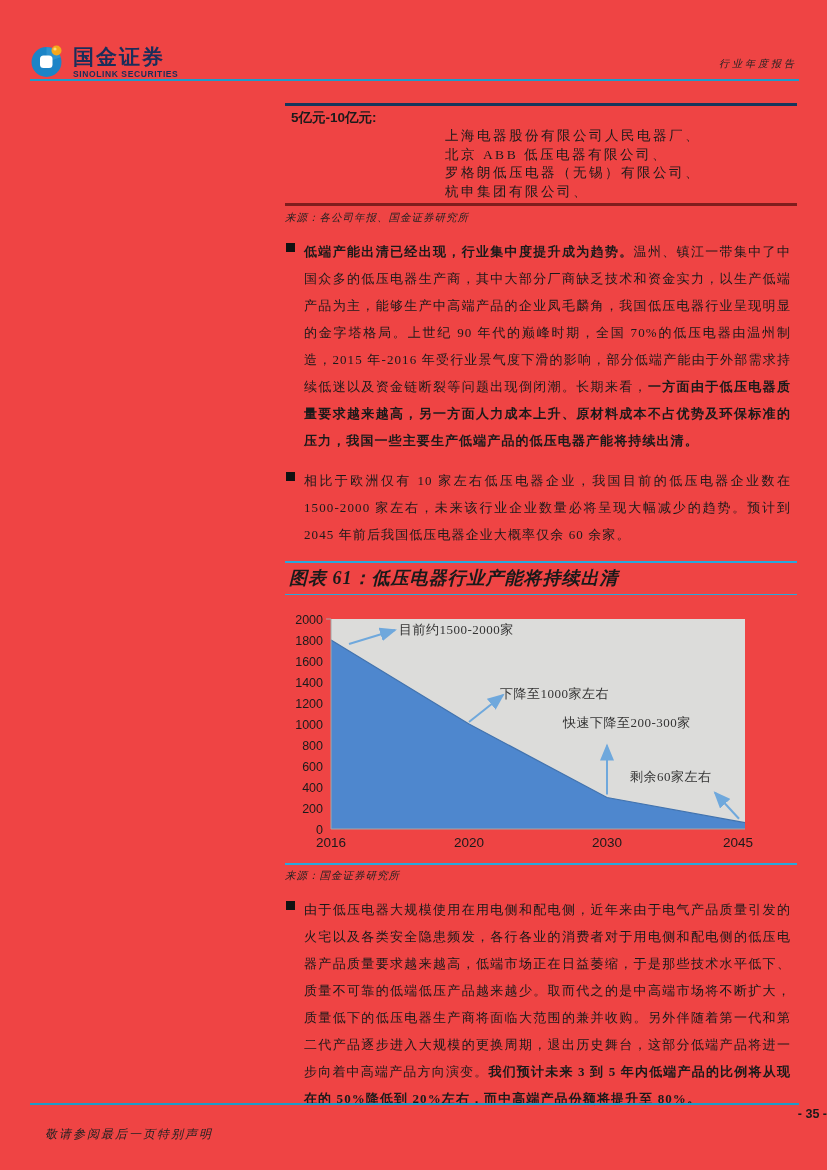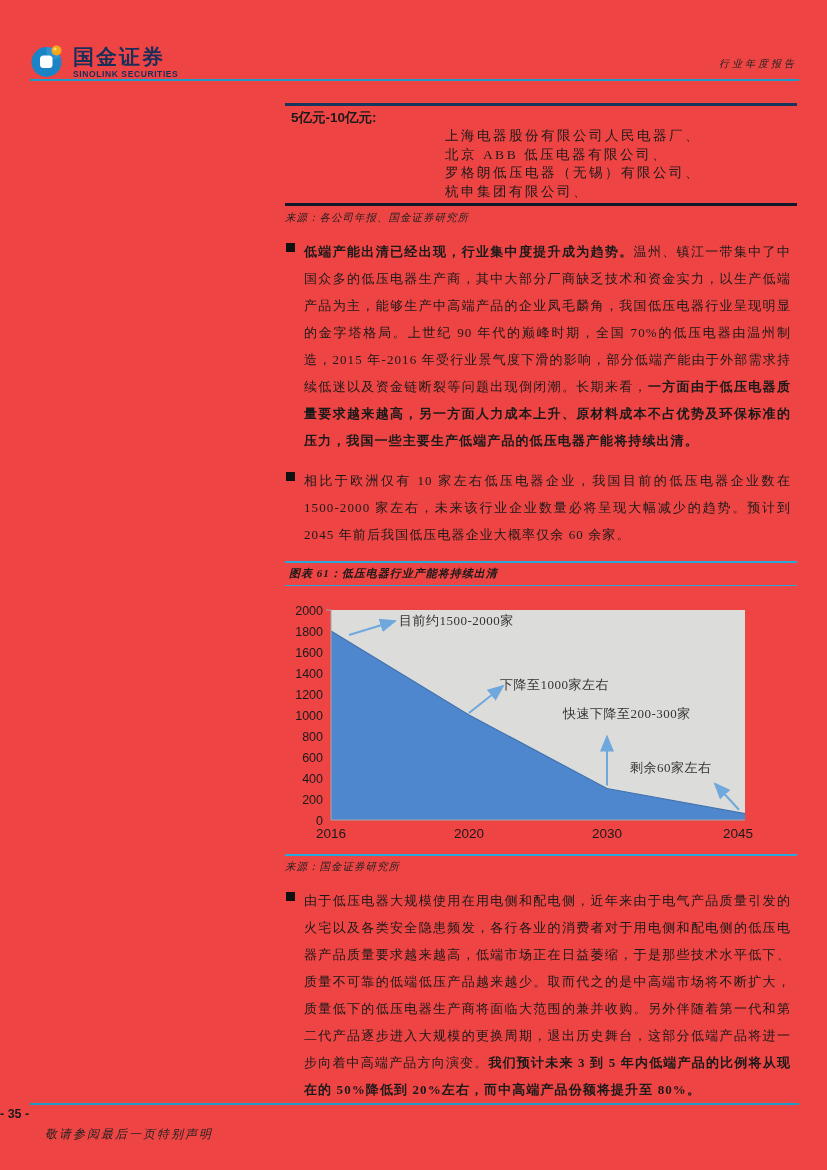--- a/index.html
+++ b/index.html
@@ -14,51 +14,51 @@
   .logo-cn{font-family:"Liberation Sans","DejaVu Sans",sans-serif;font-weight:bold;
     font-size:21px;color:#1A2E5A;letter-spacing:2px;}
   .logo-en{font-family:"Liberation Sans","DejaVu Sans",sans-serif;font-weight:bold;
     font-size:8.5px;color:#1A2E5A;letter-spacing:.6px;margin-top:3px;}
   .report-type{position:absolute;right:30px;top:57px;font-style:italic;font-size:10px;
     letter-spacing:3px;color:#222;}
   .header-line{position:absolute;left:30px;right:28px;top:79px;height:2px;background:#1E9BC9;}
   
   .content{position:absolute;left:285px;top:103px;width:512px;}
   
-  .cap-table{border-top:3px solid #16365C;border-bottom:3px solid #0f172a;}
+  .cap-table{border-top:3px solid #16365C;border-bottom:3px solid #7f1d1d;}
   .cap-row{padding:2px 0 2px;}
   .cap-row.second{border-top:1.5px solid #16365C;}
   .range-label{font-family:"Liberation Sans","DejaVu Sans",sans-serif;font-weight:bold;
     font-size:13.5px;line-height:19px;padding-left:6px;}
   .companies{margin-left:160px;font-size:13.5px;line-height:18.5px;letter-spacing:2.5px;}
   .company{display:block;}
   .source-note{font-style:italic;font-size:10.5px;letter-spacing:1px;color:#222;margin-top:5px;}
   
   .bullet{display:flex;margin-top:13px;}
   .bullet-marker{width:9px;height:9px;background:#111;margin:5px 9px 0 1px;flex:none;}
   .bullet-text{width:487px;font-size:13px;line-height:27px;text-align:justify;
     letter-spacing:1.1px;}
   .bold{font-weight:bold;}
   
   .figure{margin-top:13px;}
   .figure-titlebar{border-top:2px solid #29A8DC;border-bottom:1.5px solid #29A8DC;
-    padding:3px 4px 4px;font-weight:bold;font-style:italic;font-size:11px;letter-spacing:1px;}
+    padding:3px 4px 4px;font-weight:bold;font-style:italic;font-size:18px;letter-spacing:1px;}
   .chart-wrap{position:relative;width:472px;height:252px;margin:14px 0 0 2px;}
   .chart-ann{position:absolute;font-size:13px;color:#333;letter-spacing:.5px;white-space:nowrap;}
   .ann-0{left:112px;top:12px;}
   .ann-1{left:213px;top:76px;}
   .ann-2{left:276px;top:105px;}
   .ann-3{left:343px;top:159px;}
   .tick{font-family:"Liberation Sans","DejaVu Sans",sans-serif;font-size:12.5px;fill:#1a1a1a;}
   .xtick{font-size:13.5px;}
   .figure-bottomline{height:1.5px;background:#29A8DC;margin-top:2px;}
   .figure .source-note{margin-top:4px;}
   
   .footer-line{position:absolute;left:30px;right:28px;top:1103px;height:2px;background:#1E9BC9;}
-  .page-num{position:absolute;left:0;right:0;top:1107px;text-align:left;
+  .page-num{position:absolute;left:0;right:0;top:1107px;text-align:right;
     font-family:"Liberation Sans","DejaVu Sans",sans-serif;font-weight:bold;font-size:12.5px;}
   .disclaimer{position:absolute;left:45px;top:1126px;font-style:italic;font-size:12px;
     letter-spacing:2px;color:#222;}
 </style>
 </head>
 <body>
 
 <div class="page">
 
   <div class="logo">

